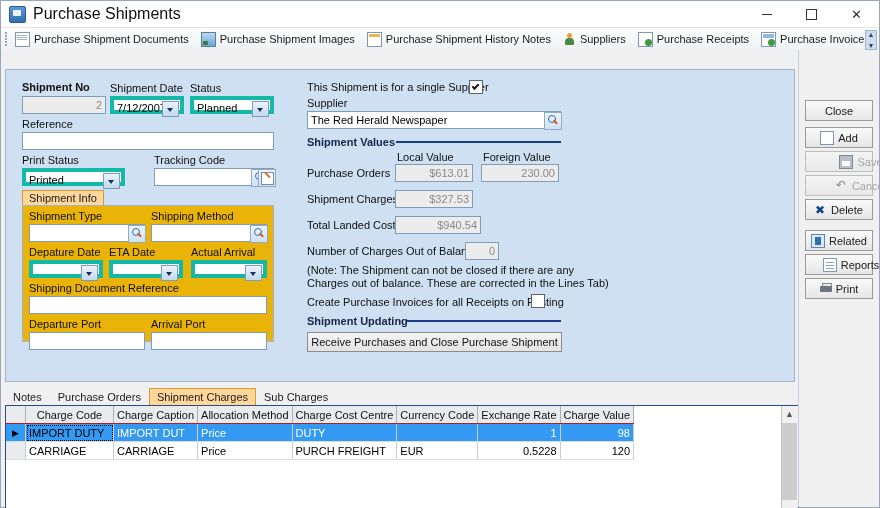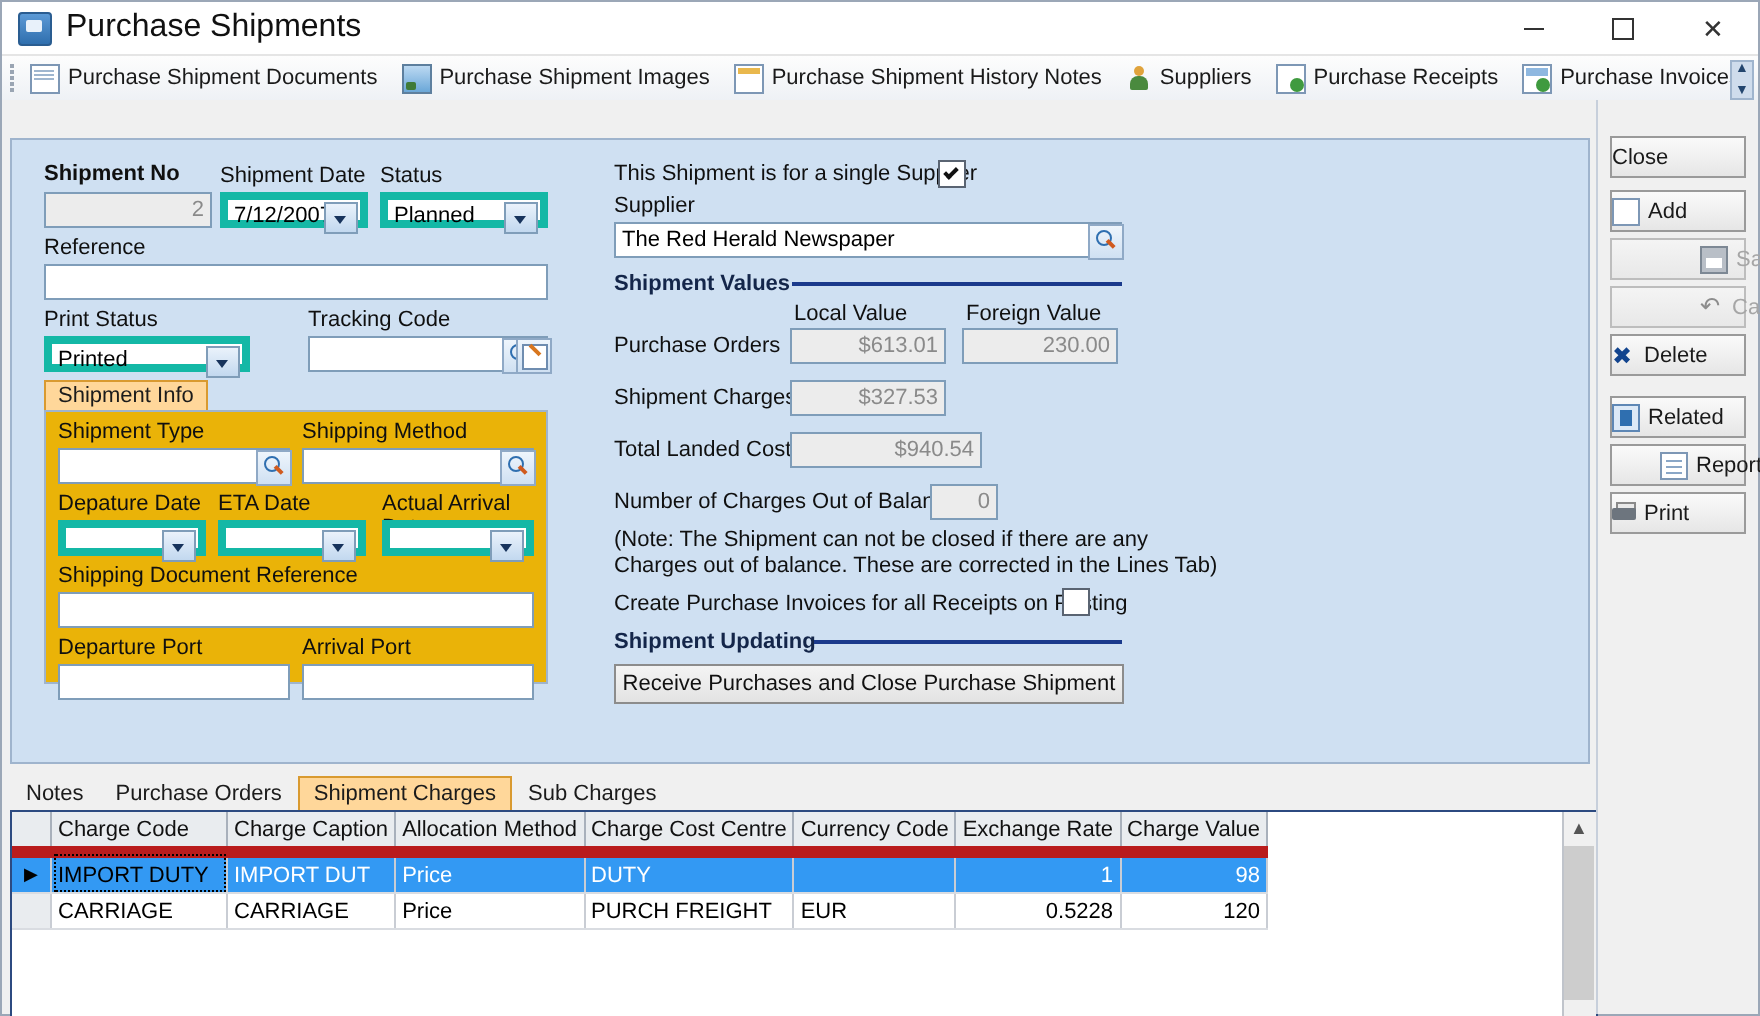--- a/index.html
+++ b/index.html
@@ -117,22 +117,22 @@
 
   .bigbtn{position:absolute;box-sizing:border-box;background:linear-gradient(#f4f4f4,#e3e3e3);
           border:1px solid #8c8c8c;font-size:11px;color:#111;text-align:center;
           line-height:18px;height:20px;cursor:default;}
 
   
   .rightcol{position:absolute;right:0;top:49px;width:80px;bottom:0;background:#f0f0f0;
             border-left:1px solid #c7cfdb;}
   .rbtn{position:absolute;left:6px;width:68px;height:21px;box-sizing:border-box;
         background:linear-gradient(#fafafa,#e6e6e6);border:1px solid #9a9a9a;
-        font-size:11px;color:#1a1a1a;display:flex;align-items:center;justify-content:flex-start;
-        cursor:default;}
+        font-size:11px;color:#1a1a1a;display:flex;align-items:center;justify-content:center;
+        cursor:default;margin-top:32px;}
   .rbtn.dis{color:#a6a6a6;background:linear-gradient(#f4f4f4,#e8e8e8);border-color:#bdbdbd;padding-left:44px;}
   .rbtn .ri{width:12px;height:12px;margin-right:4px;position:relative;flex:0 0 12px;}
   .ri-add{background:#fff;border:1px solid #7d97b5;}
   .ri-save{background:#b9bfc7;border:1px solid #7d8894;}
   .ri-save:after{content:"";position:absolute;left:2px;top:5px;width:8px;height:5px;background:#fff;}
   .ri-cancel{}
   .ri-cancel:after{content:"\21B6";position:absolute;left:0;top:-2px;font-size:12px;color:#8d8d8d;}
   .ri-del:after{content:"\2716";position:absolute;left:0;top:-1px;font-size:12px;color:#12448e;font-weight:bold;}
   .ri-rel{background:#dce9f7;border:1px solid #5e87b5;}
   .ri-rel:after{content:"";position:absolute;left:3px;top:2px;width:6px;height:8px;background:#2f6fb0;}
@@ -142,22 +142,22 @@
   .ri-print:after{content:"";position:absolute;left:0px;top:3px;width:12px;height:6px;
                   background:#6d757e;border-radius:1px;}
   .ri-print:before{content:"";position:absolute;left:2px;top:0px;width:8px;height:3px;background:#e9e9e9;border:1px solid #8a8a8a;}
 
   
   .gridtabs{position:absolute;left:4px;top:338px;width:790px;height:17px;
             display:flex;align-items:flex-end;border-bottom:1px solid #2c4a80;}
   .gridwrap{position:absolute;left:4px;top:355px;width:794px;height:148px;
             box-sizing:border-box;border:1px solid #2c4a80;background:#fff;}
   table.grid{border-collapse:collapse;table-layout:fixed;font-size:11px;}
-  table.grid th{background:#e9ecef;border-right:1px solid #a8b0bb;border-bottom:6px solid #b91c1c;
-                font-weight:normal;font-size:11px;color:#111;text-align:left;padding:1px 3px;height:15px;
+  table.grid th{background:#e9ecef;border-right:1px solid #a8b0bb;border-bottom:1px solid #b91c1c;
+                font-weight:normal;font-size:11px;color:#111;text-align:center;padding:1px 3px;height:15px;
                 white-space:nowrap;overflow:hidden;margin-left:18px;}
   table.grid td{border-right:1px solid #c9cdd4;border-bottom:1px solid #d9dce1;padding:1px 3px;
                 height:15px;white-space:nowrap;overflow:hidden;font-size:11px;}
   table.grid tr.sel td{background:#3399f3;color:#fff;}
   table.grid tr.sel td.focus{background:#3399f3;color:#000;outline:1px dotted #000;outline-offset:-2px;}
   td.rnum{width:13px;background:#e9ecef;border-right:1px solid #a8b0bb;padding:0;text-align:center;}
   th.rnum{width:13px;background:#e9ecef;}
   td.r{text-align:right;}
   .arrowmark{font-size:9px;color:#000;line-height:13px;}
   .vsb{position:absolute;right:0;top:0;width:16px;bottom:0;background:#f0f0f0;border-left:1px solid #c0c4cb;}
@@ -329,21 +329,21 @@
       <div class="lbl" style="position:absolute;left:477px;top:81px;">Foreign Value</div>
 
       <div class="lbl" style="position:absolute;left:301px;top:97px;">Purchase Orders</div>
       <div class="fld ro" style="left:389px;top:94px;width:78px;">$613.01</div>
       <div class="fld ro" style="left:475px;top:94px;width:78px;">230.00</div>
 
       <div class="lbl" style="position:absolute;left:301px;top:123px;">Shipment Charges</div>
       <div class="fld ro" style="left:389px;top:120px;width:78px;">$327.53</div>
 
       <div class="lbl" style="position:absolute;left:301px;top:149px;">Total Landed Cost</div>
-      <div class="fld ro" style="left:389px;top:146px;width:96px;">$940.54</div>
+      <div class="fld ro" style="left:389px;top:146px;width:86px;">$940.54</div>
 
       <div class="lbl" style="position:absolute;left:301px;top:175px;">Number of Charges Out of Balance</div>
       <div class="fld ro" style="left:459px;top:172px;width:34px;">0</div>
 
       <div class="lbl" style="position:absolute;left:301px;top:194px;">(Note: The Shipment can not be closed if there are any</div>
       <div class="lbl" style="position:absolute;left:301px;top:207px;">Charges out of balance. These are corrected in the Lines Tab)</div>
 
       <div class="lbl" style="position:absolute;left:301px;top:226px;">Create Purchase Invoices for all Receipts on Posting</div>
       <div class="ckbx" style="left:525px;top:224px;"></div>
 

